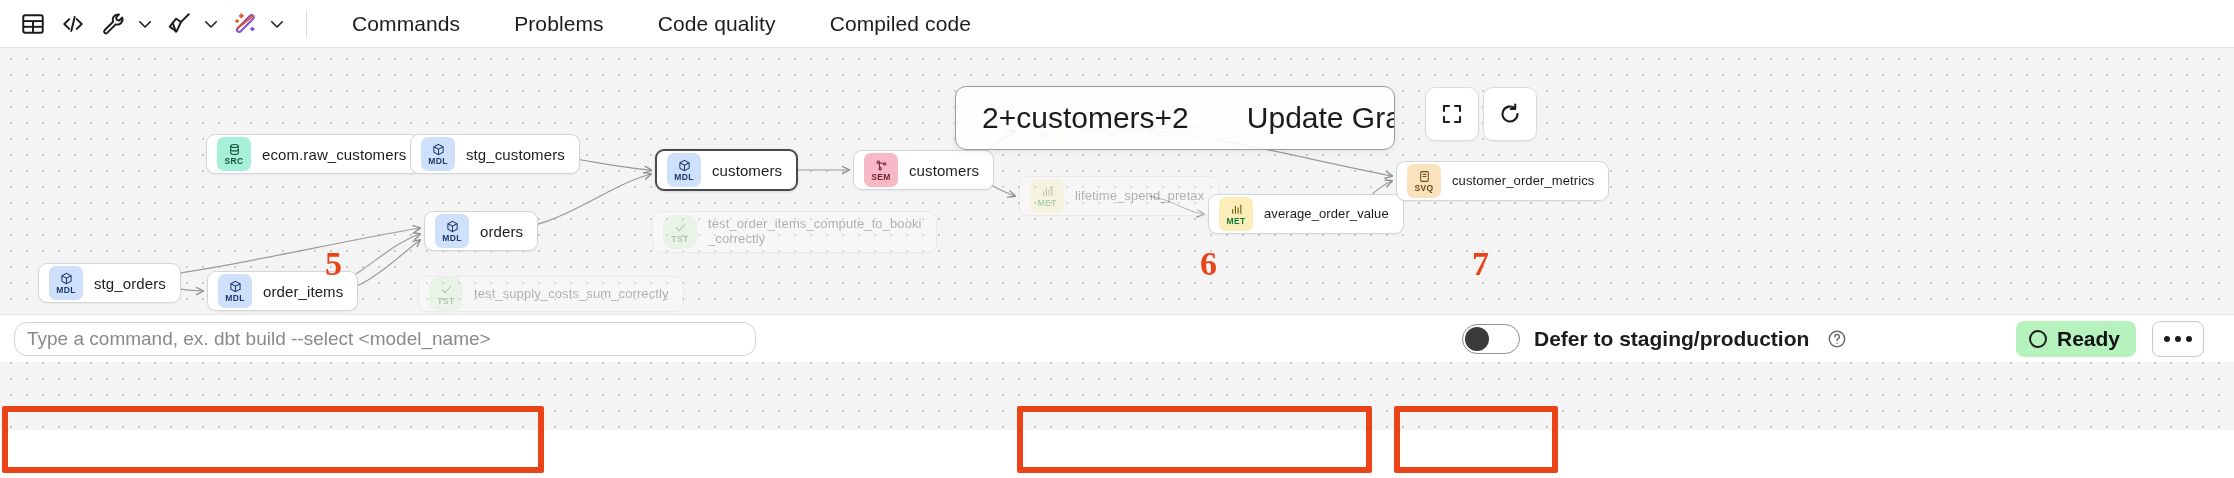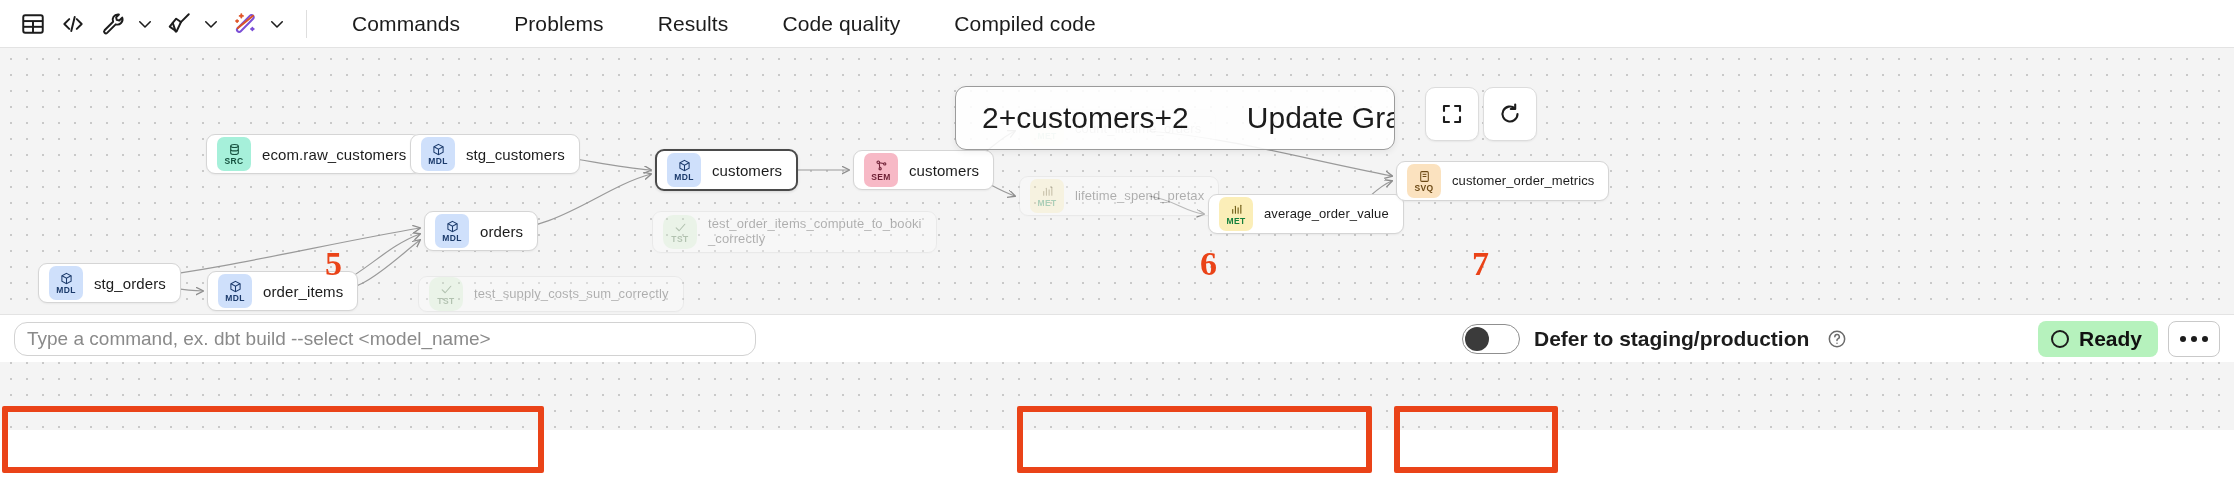--- a/index.html
+++ b/index.html
@@ -138,21 +138,21 @@
   }
   .toggle {
     width: 58px; height: 30px; border-radius: 15px;
     border: 1.5px solid #8f8f8f; background: #fff;
     display: flex; align-items: center; padding: 2px; cursor: pointer;
   }
   .toggle .knob { width: 24px; height: 24px; border-radius: 50%; background: #3b3b3b; }
   .defer-label { font-size: 21px; color: #1c1c1c; white-space: nowrap; font-weight: 600; }
   .help-icon { margin-left: 4px; cursor: pointer; display: flex; align-items: center; }
 
-  .status-wrap { position: absolute; right: 14px; top: 6px; display: flex; gap: 10px; }
+  .status-wrap { position: absolute; right: 30px; top: 6px; display: flex; gap: 16px; }
   .ready-pill {
     height: 36px; background: #b6f2bd; border-radius: 8px;
     display: flex; align-items: center; gap: 10px; padding: 0 16px 0 13px;
     cursor: pointer;
   }
   .ready-dot { width: 18px; height: 18px; border-radius: 50%; border: 2px solid #1c1c1c; }
   .ready-text { font-size: 21px; font-weight: 700; color: #111; }
   .dots-btn {
     width: 52px; height: 36px; border: 1px solid #c9c9c9; border-radius: 8px;
     background: #fff; display: flex; align-items: center; justify-content: center; gap: 5px; cursor: pointer;
@@ -235,21 +235,20 @@
             </svg>
         </div>
       </div>
 
       <div class="tb-sep"></div>
     </div>
 
     <div class="tabs">
       <div class="tab">Commands</div>
       <div class="tab">Problems</div>
-      <div class="tab">Results</div>
       <div class="tab">Code quality</div>
       <div class="tab">Compiled code</div>
     </div>
   </div>
 
   <div class="canvas">
 
     <svg class="edges" viewBox="0 0 2234 382" preserveAspectRatio="none">
       <defs>
         <marker id="ah" markerWidth="7" markerHeight="7" refX="6" refY="3.2" orient="auto">

